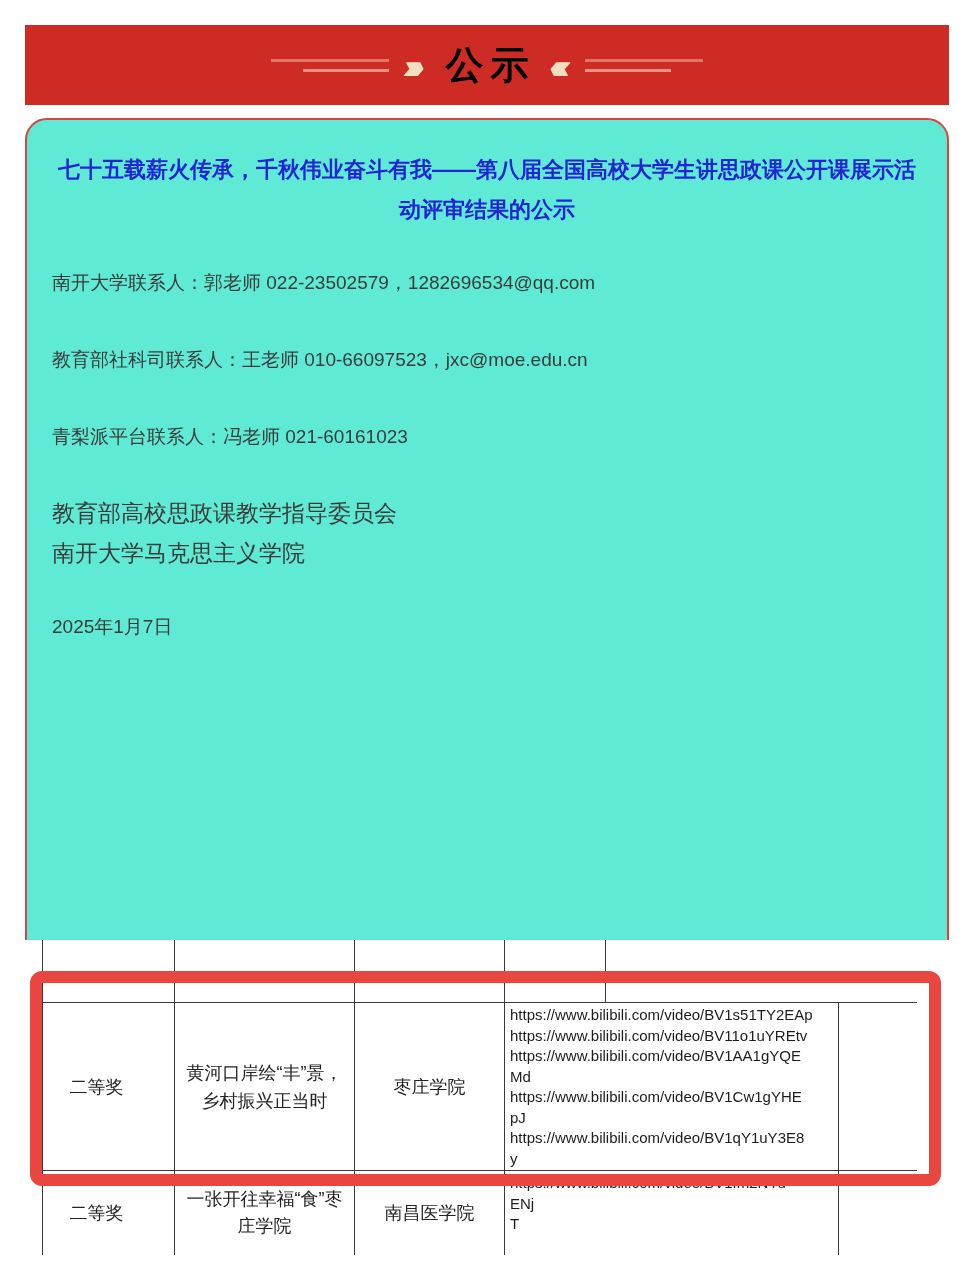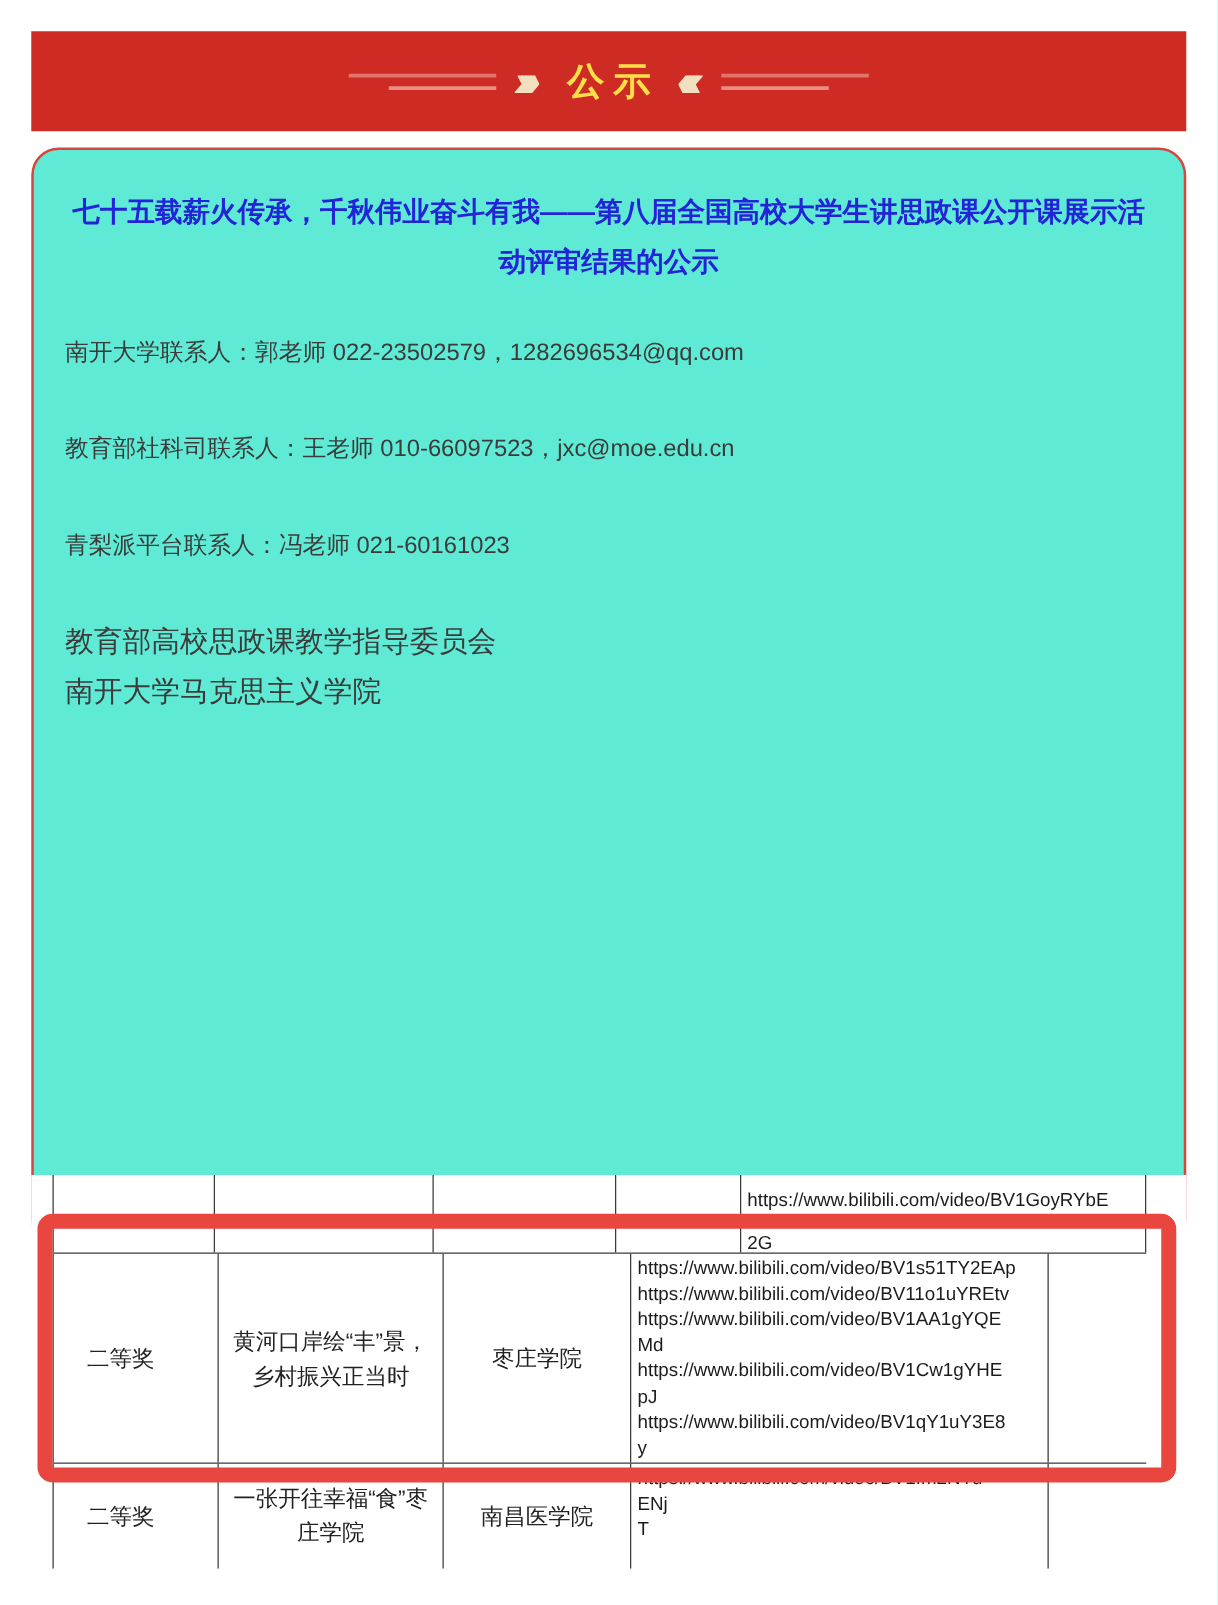--- a/index.html
+++ b/index.html
@@ -10,21 +10,21 @@
   .banner { position:absolute; left:25px; top:25px; width:924px; height:80px;
     background:#cf2b25; display:flex; align-items:center; justify-content:center; gap:14px; }
   .deco-lines { display:flex; flex-direction:column; gap:7px; align-items:flex-end; }
   .deco-lines.right { align-items:flex-start; }
   .deco-lines .l1 { width:118px; height:3px; background:#e2756a; }
   .deco-lines .l2 { width:86px; height:3px; background:#e8907f; }
   .chev { color:#f2dfc0; font-weight:bold; font-size:34px; line-height:34px;
     letter-spacing:-8px; padding-right:8px; transform:scaleY(1.05); }
   .chev.left  { font-style:italic; }
   .chev.right { font-style:italic; }
-  .banner-title { color:#fde047; font-weight:bold; font-size:30px; letter-spacing:7px;
+  .banner-title { color:#000000; font-weight:bold; font-size:38px; letter-spacing:7px;
     padding-left:7px;text-align:center; }
 
   
   .card { position:absolute; left:25px; top:118px; width:924px; height:880px;
     background:#5eead4; border:2px solid #d8453e; border-radius:22px; padding:0 25px; }
   .doc-title { margin-top:30px; text-align:center; color:#2323d8; font-weight:bold;
     font-size:22px; line-height:40px; padding:0 4px; }
   .doc-body { margin-top:52px; font-size:19px; color:#3b3b3b; line-height:41px;
     text-align:justify; }
   .contact { font-size:19px; color:#3b3b3b; line-height:41px; }
@@ -76,34 +76,31 @@
 
 <div class="card">
   <div class="doc-title">七十五载薪火传承，千秋伟业奋斗有我——第八届全国高校大学生讲思政课公开课展示活动评审结果的公示</div>
   <div class="contact c1">南开大学联系人：郭老师 022-23502579，1282696534@qq.com</div>
   <div class="contact c2">教育部社科司联系人：王老师 010-66097523，jxc@moe.edu.cn</div>
   <div class="contact c3">青梨派平台联系人：冯老师 021-60161023</div>
   <div class="signature">
     <div>教育部高校思政课教学指导委员会</div>
     <div>南开大学马克思主义学院</div>
   </div>
+  <div class="doc-date">2025年1月7日</div>
 </div>
 
 <div class="table-block">
   <div class="tbl">
 
     <div class="trow row-partial">
       <div class="tcell cw-award cell-center"></div>
       <div class="tcell cw-work cell-center"></div>
       <div class="tcell cw-school cell-center"></div>
       <div class="tcell cw-province cell-center"></div>
-      <div class="tcell cw-links links-cell">
-        <span class="link-line">https://www.bilibili.com/video/BV1GoyRYbE</span>
-        <span class="link-line">2G</span>
-      </div>
     </div>
 
     <div class="trow row-main">
       <div class="tcell cw-award cell-center">二等奖</div>
       <div class="tcell cw-work cell-center">黄河口岸绘“丰”景，乡村振兴正当时</div>
       <div class="tcell cw-school cell-center">枣庄学院</div>
       <div class="tcell cw-links links-cell">
         <span class="link-line">https://www.bilibili.com/video/BV1s51TY2EAp</span>
         <span class="link-line">https://www.bilibili.com/video/BV11o1uYREtv</span>
         <span class="link-line">https://www.bilibili.com/video/BV1AA1gYQE</span>

